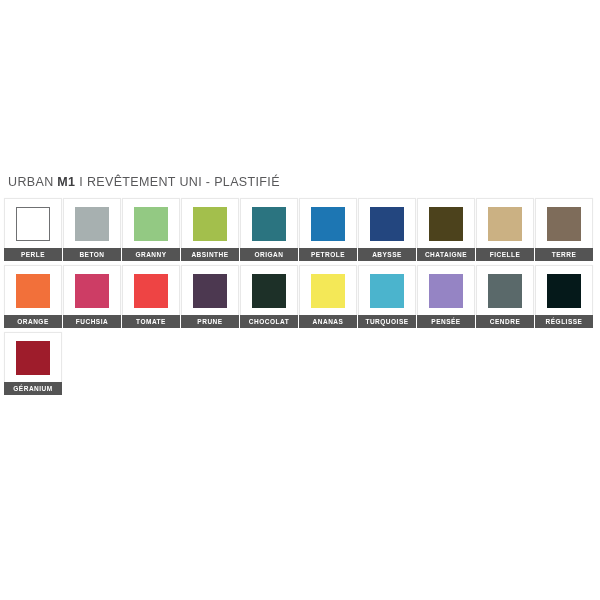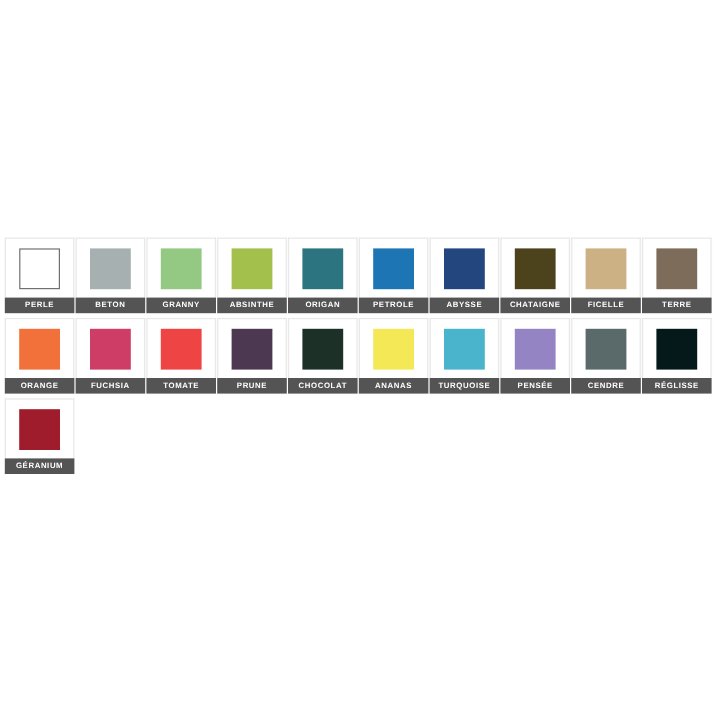--- a/index.html
+++ b/index.html
@@ -86,20 +86,21 @@
     white-space: nowrap;
     overflow: hidden;
     font-family: "Liberation Sans", sans-serif;
   }
 </style>
 </head>
 <body>
 
 <div id="palette-page">
 
+  <div id="palette-title"><span>URBAN </span><span class="code">M1</span><span> I REVÊTEMENT UNI - PLASTIFIÉ</span></div>
 
   <div id="swatch-grid">
       <div class="swatch-row">
         <div class="swatch-cell">
           <div class="swatch-card">
             <div class="swatch-chip outlined" style="background: rgb(255, 255, 255);"></div>
           </div>
           <div class="swatch-label">PERLE</div>
         </div>
         <div class="swatch-cell">

